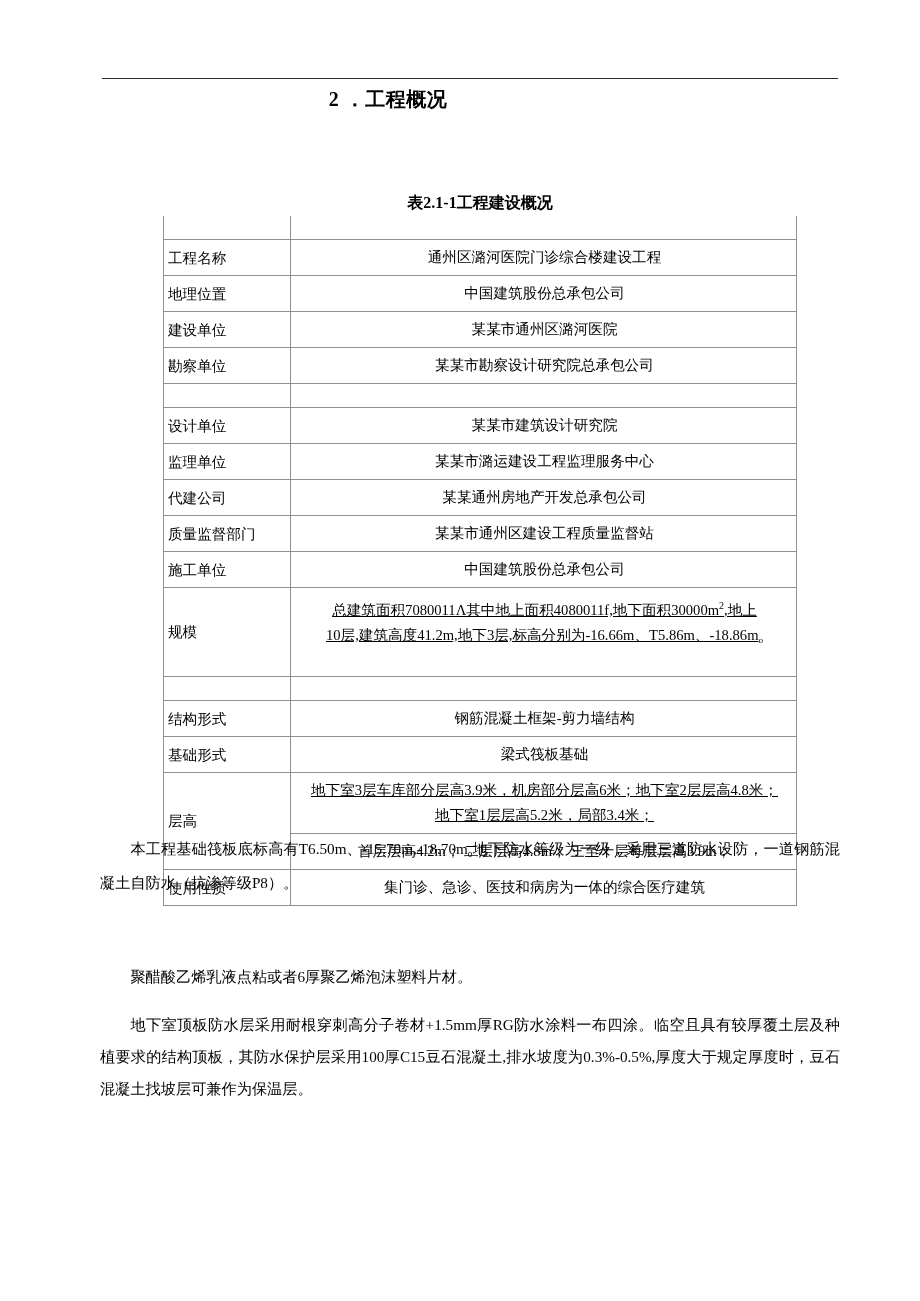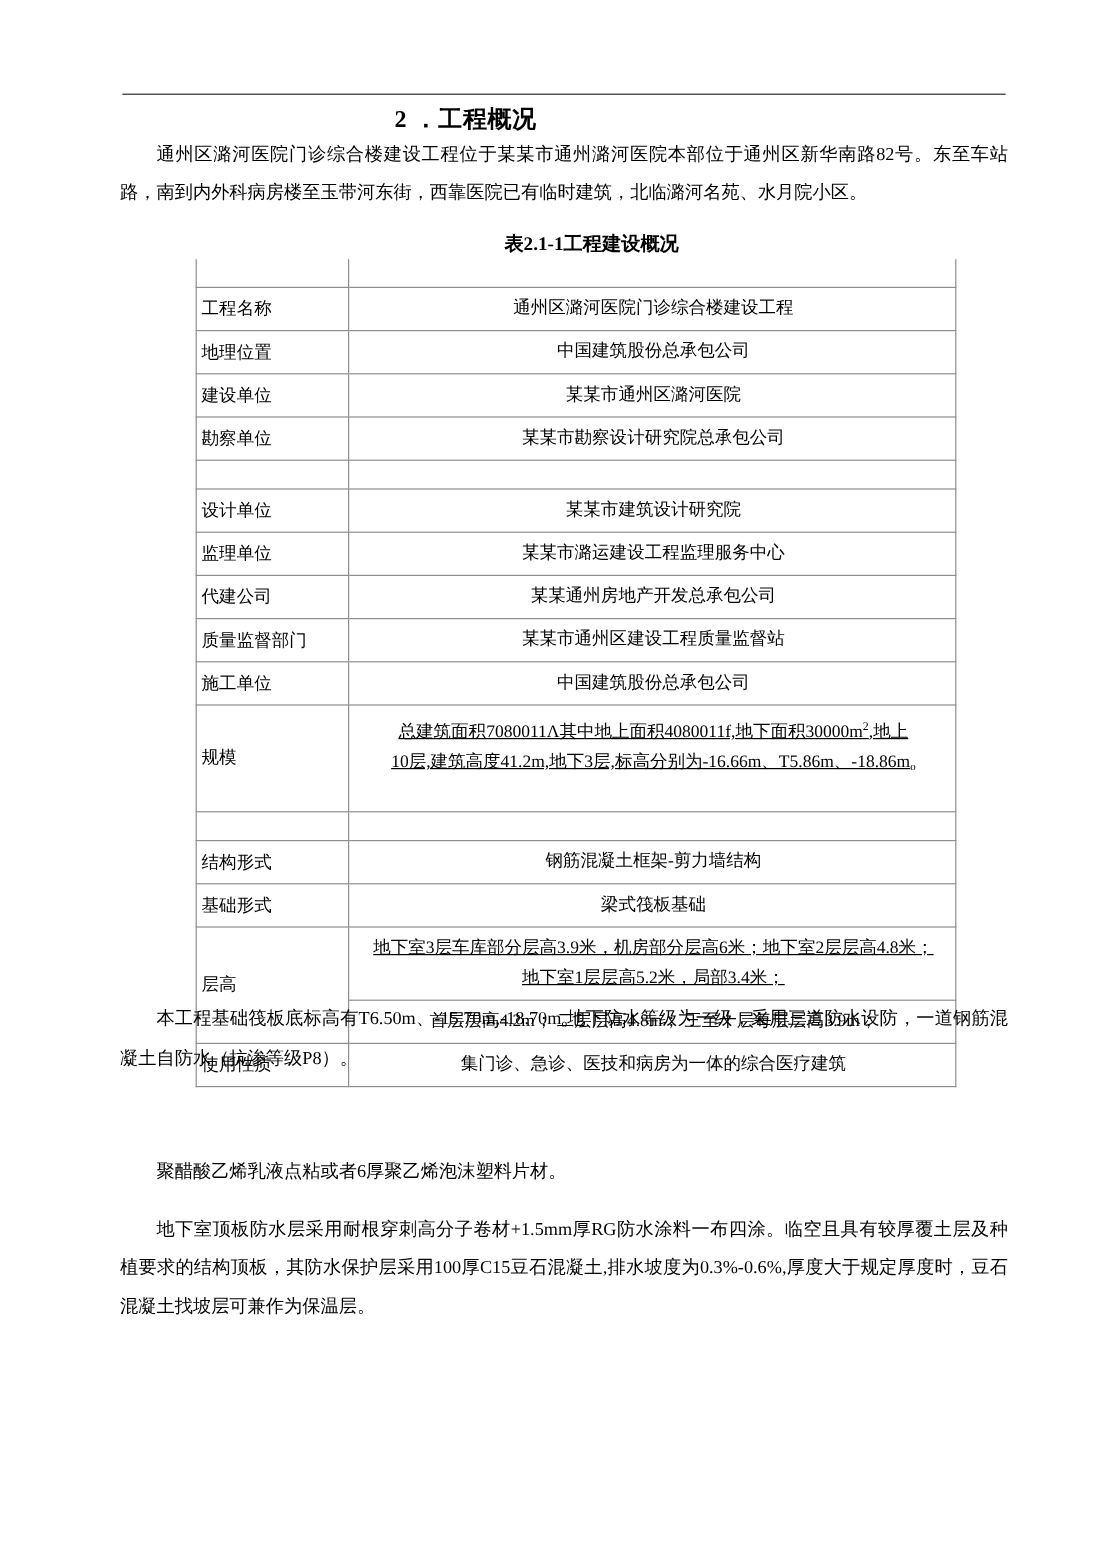--- a/index.html
+++ b/index.html
@@ -50,21 +50,21 @@
     width: 740px;
     font-size: 15.2px;
     line-height: 32px;
     text-align: justify;
     text-justify: inter-ideograph;
     text-indent: 2em;
   }
   
   .table-caption {
     position: absolute;
-    left: 176px;
+    left: 163px;
     top: 193px;
     width: 634px;
     text-align: center;
     font-size: 16px;
     font-weight: 700;
   }
   
   .spec-table {
     position: absolute;
     left: 163px;
@@ -121,21 +121,20 @@
 </style>
 </head>
 <body>
 
 <div class="page">
 
   <div class="header-rule"></div>
 
   <div class="section-heading">2 ．工程概况</div>
 
-  <div class="intro">通州区潞河医院门诊综合楼建设工程位于某某市通州潞河医院本部位于通州区新华南路82号。东至车站路，南到内外科病房楼至玉带河东街，西靠医院已有临时建筑，北临潞河名苑、水月院小区。</div>
 
   <div class="table-caption">表2.1-1工程建设概况</div>
 
   <table class="spec-table">
     <tbody>
       <tr class="spacer-row">
         <td class="k"></td>
         <td class="v"></td>
       </tr>
 
@@ -217,15 +216,15 @@
 
       <tr>
         <td class="k">使用性质</td>
         <td class="v">集门诊、急诊、医技和病房为一体的综合医疗建筑</td>
       </tr>
     </tbody>
   </table>
 
   <div class="body-para" id="p1">本工程基础筏板底标高有T6.50m、-15.70m,-18.70m<sub class="tiny">o</sub>地下防水等级为一级，采用三道防水设防，一道钢筋混凝土自防水（抗渗等级P8）。</div>
   <div class="body-para" id="p3">聚醋酸乙烯乳液点粘或者6厚聚乙烯泡沫塑料片材。</div>
-  <div class="body-para" id="p4">地下室顶板防水层采用耐根穿刺高分子卷材+1.5mm厚RG防水涂料一布四涂。临空且具有较厚覆土层及种植要求的结构顶板，其防水保护层采用100厚C15豆石混凝土,排水坡度为0.3%-0.6%,厚度大于规定厚度时，豆石混凝土找坡层可兼作为保温层。</div>
+  <div class="body-para" id="p4">地下室顶板防水层采用耐根穿刺高分子卷材+1.5mm厚RG防水涂料一布四涂。临空且具有较厚覆土层及种植要求的结构顶板，其防水保护层采用100厚C15豆石混凝土,排水坡度为0.3%-0.5%,厚度大于规定厚度时，豆石混凝土找坡层可兼作为保温层。</div>
 
 </div>
 
 </body></html>

